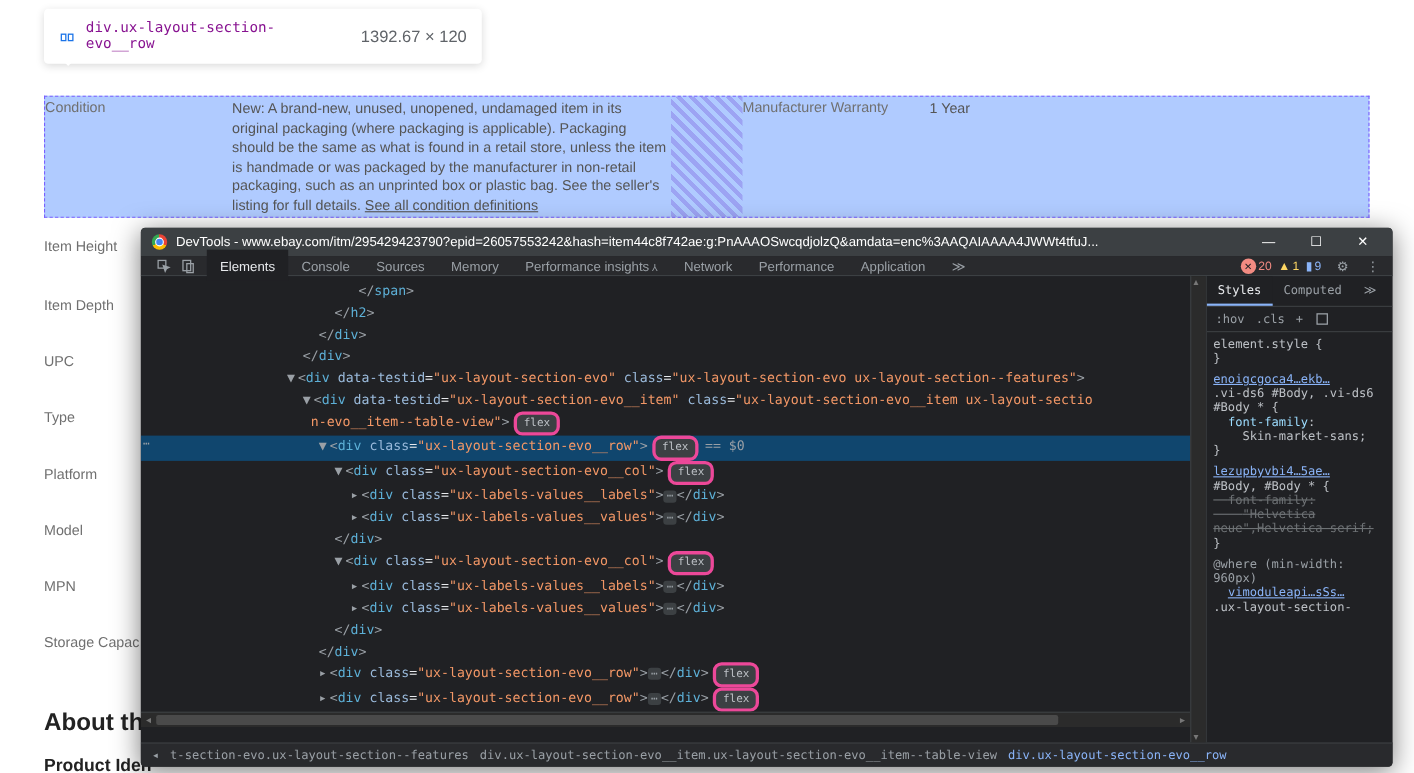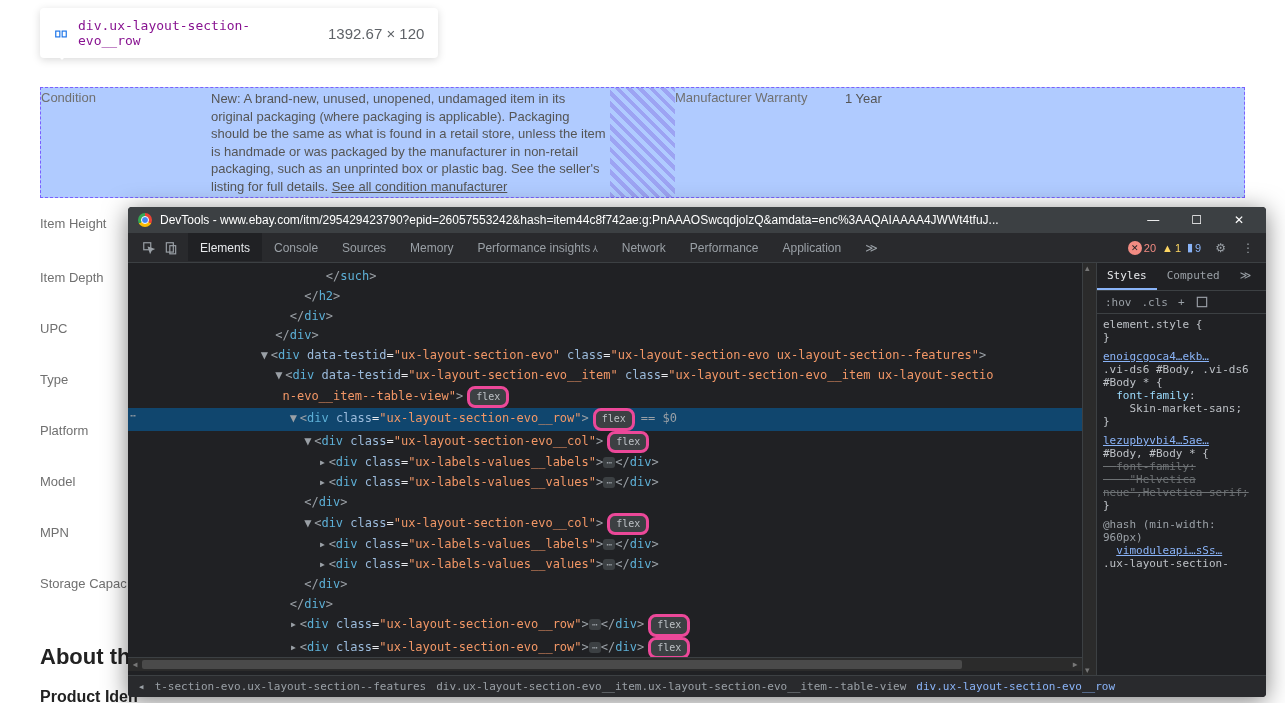--- a/index.html
+++ b/index.html
@@ -31,21 +31,21 @@
 h3.sub-title { font-size: 16px; font-weight: 600; color: #222; margin: 18px 0 10px;}
 
 
 .devtools { position: fixed; left: 128px; top: 207px; width: 1138px; height: 490px; background: #202124; color: #e8eaed; border-radius: 4px; box-shadow: 0 4px 24px rgba(0,0,0,0.5); display: flex; flex-direction: column; font-size: 12px; overflow:hidden;}
 .dt-title { display:flex; align-items:center; gap:8px; background: #3c4043; padding: 6px 10px; font-size: 12px;}
 .dt-title .chrome-icon { width:14px; height:14px; border-radius:50%; background: conic-gradient(#ea4335 0 120deg, #fbbc04 120deg 240deg, #34a853 240deg 360deg); position:relative;}
 .dt-title .chrome-icon::after{content:'';position:absolute;inset:3px;border-radius:50%;background:#4285f4;border:1px solid #fff;}
 .dt-title-text { flex:1; color:#fff; overflow:hidden; text-overflow:ellipsis; white-space:nowrap;}
 .dt-title .winbtn { color:#fff; font-size:12px; padding:0 12px; cursor:pointer;}
 
-.dt-tabs { display:flex; align-items:center; background:#292a2d; border-bottom:1px solid #3c4043; padding: 0 4px; height: 30px;}
+.dt-tabs { display:flex; align-items:center; background:#292a2d; border-bottom:1px solid #3c4043; padding: 0 4px; height: 18px;}
 .dt-tabs .inspect-icons { display:flex; gap:8px; padding: 0 10px; color:#9aa0a6;}
 .dt-tabs .tab { padding: 6px 12px; color:#9aa0a6; cursor:pointer; white-space:nowrap;}
 .dt-tabs .tab.active { background:#202124; color:#e8eaed; border-top:2px solid transparent;}
 .dt-tabs .spacer { flex:1; }
 .dt-tabs .badge { display:inline-flex; align-items:center; gap:2px; margin-right:6px; font-size:11px;}
 .dt-tabs .badge.err { color:#f28b82;}
 .dt-tabs .badge.err .circ{ background:#f28b82; color:#202124; border-radius:50%; width:14px;height:14px;display:inline-flex;align-items:center;justify-content:center;font-size:9px;}
 .dt-tabs .badge.warn { color:#fdd663;}
 .dt-tabs .badge.warn .tri{color:#fdd663;}
 .dt-tabs .badge.info { color:#8ab4f8;}
@@ -107,21 +107,21 @@
   <span class="tt-dims">1392.67 × 120</span>
 </div>
 
 <div class="page">
 
   <div class="specs-row highlighted">
     <div class="specs-col">
       <div class="spec-label">Condition</div>
       <div class="spec-value">
         <span>New: A brand-new, unused, unopened, undamaged item in its original packaging (where packaging is applicable). Packaging should be the same as what is found in a retail store, unless the item is handmade or was packaged by the manufacturer in non-retail packaging, such as an unprinted box or plastic bag. See the seller's listing for full details. </span>
-        <a href="#">See all condition manufacturer</a>
+        <a href="#">See all condition definitions</a>
       </div>
     </div>
     <div class="hatch-gap"></div>
     <div class="specs-col">
       <div class="spec-label">Manufacturer Warranty</div>
       <div class="spec-value">1 Year</div>
     </div>
   </div>
 
   <div class="cols2">
@@ -243,21 +243,21 @@
       </span>
     <span class="badge info">
         <span style="color:#8ab4f8">▮</span>
         <span>9</span>
       </span>
     <span class="gear">⚙</span>
     <span class="gear">⋮</span>
   </div>
   <div class="dt-body">
     <div class="dt-elements">
-<div class="dt-line">                          <span class="tag-bracket">&lt;/</span><span class="tag-name">such</span><span class="tag-bracket">&gt;</span></div>
+<div class="dt-line">                          <span class="tag-bracket">&lt;/</span><span class="tag-name">span</span><span class="tag-bracket">&gt;</span></div>
 <div class="dt-line">                       <span class="tag-bracket">&lt;/</span><span class="tag-name">h2</span><span class="tag-bracket">&gt;</span></div>
 <div class="dt-line">                     <span class="tag-bracket">&lt;/</span><span class="tag-name">div</span><span class="tag-bracket">&gt;</span></div>
 <div class="dt-line">                   <span class="tag-bracket">&lt;/</span><span class="tag-name">div</span><span class="tag-bracket">&gt;</span></div>
 <div class="dt-line">                 <span class="arrow">▼</span><span class="tag-bracket">&lt;</span><span class="tag-name">div</span> <span class="attr-name">data-testid</span>=<span class="attr-value">"ux-layout-section-evo"</span> <span class="attr-name">class</span>=<span class="attr-value">"ux-layout-section-evo ux-layout-section--features"</span><span class="tag-bracket">&gt;</span></div>
 <div class="dt-line">                   <span class="arrow">▼</span><span class="tag-bracket">&lt;</span><span class="tag-name">div</span> <span class="attr-name">data-testid</span>=<span class="attr-value">"ux-layout-section-evo__item"</span> <span class="attr-name">class</span>=<span class="attr-value">"ux-layout-section-evo__item ux-layout-sectio</span></div>
 <div class="dt-line">                    <span class="attr-value">n-evo__item--table-view"</span><span class="tag-bracket">&gt;</span><span class="flex-pill">flex</span></div>
 <div class="dt-line selected"><span class="gutter-dots">⋯</span>                     <span class="arrow">▼</span><span class="tag-bracket">&lt;</span><span class="tag-name">div</span> <span class="attr-name">class</span>=<span class="attr-value">"ux-layout-section-evo__row"</span><span class="tag-bracket">&gt;</span><span class="flex-pill">flex</span><span class="dim-note">== $0</span></div>
 <div class="dt-line">                       <span class="arrow">▼</span><span class="tag-bracket">&lt;</span><span class="tag-name">div</span> <span class="attr-name">class</span>=<span class="attr-value">"ux-layout-section-evo__col"</span><span class="tag-bracket">&gt;</span><span class="flex-pill">flex</span></div>
 <div class="dt-line">                         <span class="arrow">▸</span><span class="tag-bracket">&lt;</span><span class="tag-name">div</span> <span class="attr-name">class</span>=<span class="attr-value">"ux-labels-values__labels"</span><span class="tag-bracket">&gt;</span><span class="collapsed-dots">⋯</span><span class="tag-bracket">&lt;/</span><span class="tag-name">div</span><span class="tag-bracket">&gt;</span></div>
 <div class="dt-line">                         <span class="arrow">▸</span><span class="tag-bracket">&lt;</span><span class="tag-name">div</span> <span class="attr-name">class</span>=<span class="attr-value">"ux-labels-values__values"</span><span class="tag-bracket">&gt;</span><span class="collapsed-dots">⋯</span><span class="tag-bracket">&lt;/</span><span class="tag-name">div</span><span class="tag-bracket">&gt;</span></div>
@@ -296,21 +296,21 @@
         <div style="margin-top:6px;"><span class="selector-link">enoigcgoca4…ekb…</span></div>
         <div>.vi-ds6 #Body, .vi-ds6 #Body * {</div>
         <div>&nbsp;&nbsp;<span class="css-prop">font-family</span>:</div>
         <div>&nbsp;&nbsp;&nbsp;&nbsp;<span class="css-val">Skin-market-sans;</span></div>
         <div><span class="brace">}</span></div>
         <div style="margin-top:6px;"><span class="selector-link">lezupbyvbi4…5ae…</span></div>
         <div>#Body, #Body * {</div>
         <div class="struck">&nbsp;&nbsp;<span class="css-prop">font-family</span>:</div>
         <div class="struck">&nbsp;&nbsp;&nbsp;&nbsp;<span class="css-val">"Helvetica neue",Helvetica serif;</span></div>
         <div><span class="brace">}</span></div>
-        <div style="margin-top:6px; color:#9aa0a6;">@hash (min-width: 960px)</div>
+        <div style="margin-top:6px; color:#9aa0a6;">@where (min-width: 960px)</div>
         <div>&nbsp;&nbsp;<span class="selector-link">vimoduleapi…sSs…</span></div>
         <div>.ux-layout-section-</div>
       </div>
     </div>
   </div>
   <div class="dt-breadcrumb">
     <span>◂</span>
     <span class="crumb">t-section-evo.ux-layout-section--features</span>
     <span class="crumb">div.ux-layout-section-evo__item.ux-layout-section-evo__item--table-view</span>
     <span class="crumb active">div.ux-layout-section-evo__row</span>

